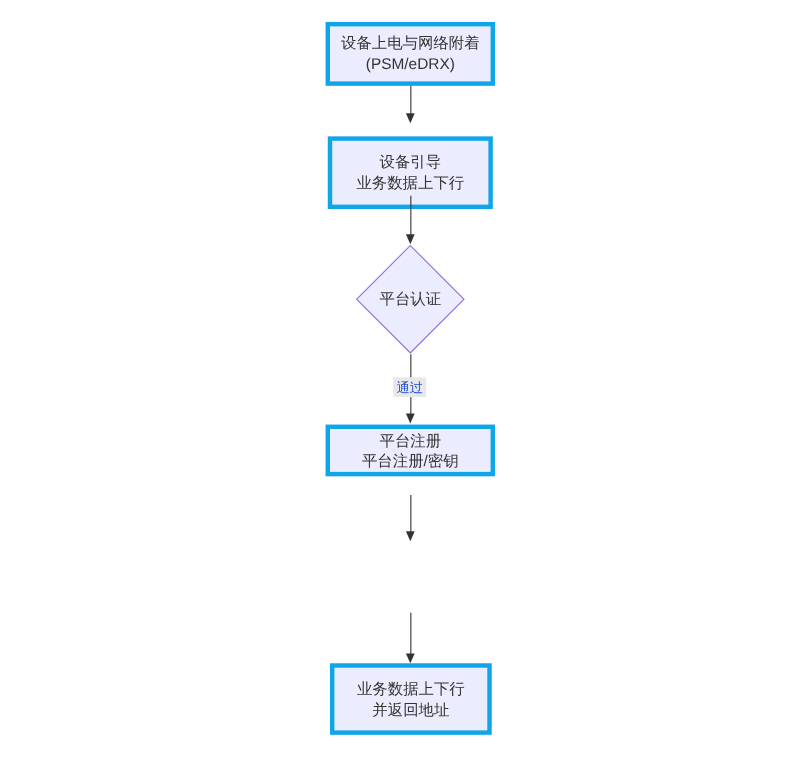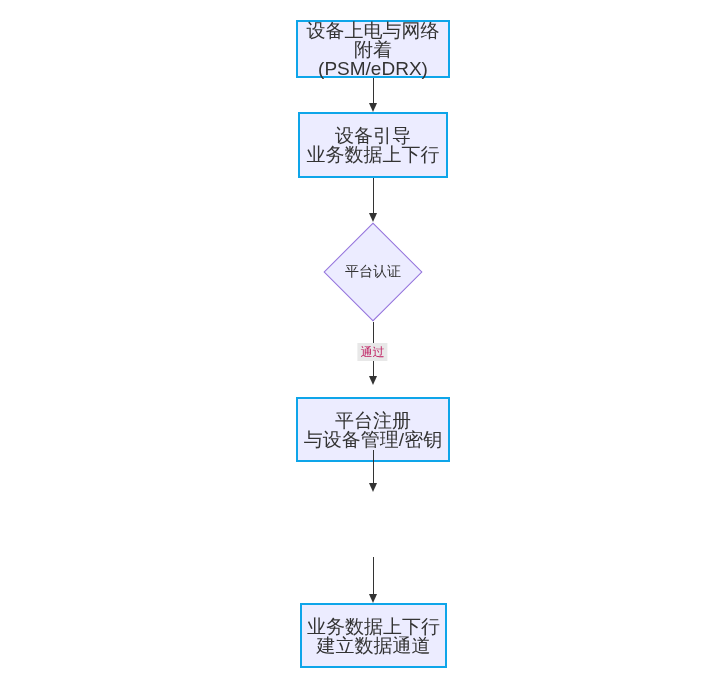--- a/index.html
+++ b/index.html
@@ -13,27 +13,27 @@
     height: 700px;
     background: #ffffff;
     overflow: hidden;
     font-family: "Liberation Sans", "DejaVu Sans", sans-serif;
     color: #333333;
   }
   .node {
     position: absolute;
     box-sizing: border-box;
     background: #ECECFF;
-    border: 2px solid #0ea5e9;
+    border: 4px solid #0ea5e9;
     display: flex;
     flex-direction: column;
     align-items: center;
     justify-content: center;
     text-align: center;
-    font-size: 19px;
+    font-size: 14px;
     line-height: 19px;
   }
   .diamond-wrap {
     position: absolute;
     display: flex;
     align-items: center;
     justify-content: center;
   }
   .diamond-shape {
     position: absolute;
@@ -65,65 +65,65 @@
     border-top: 9px solid #333333;
   }
   .edge-label {
     position: absolute;
     z-index: 3;
     transform: translate(-52%, -50%);
     background: #e8e8e8;
     padding: 1px 3px;
     font-size: 12px;
     line-height: 16px;
-    color: #be185d;
+    color: #1d4ed8;
     white-space: nowrap;
   }
   .line { display: block; }
 </style>
 </head>
 <body>
 
 <div class="canvas">
 
   <div class="node" style="left:296px; top:20px; width:154px; height:58px;">
     <span class="line">设备上电与网络附着</span>
     <span class="line">(PSM/eDRX)</span>
   </div>
 
   <div class="vline" style="left:373px; top:78px; height:27px;"></div>
   <div class="ahead" style="left:369px; top:103px;"></div>
 
-  <div class="node" style="left:298px; top:112px; width:150px; height:66px;">
+  <div class="node" style="left:298px; top:124px; width:150px; height:66px;">
     <span class="line">设备引导</span>
     <span class="line">业务数据上下行</span>
   </div>
 
   <div class="vline" style="left:373px; top:178px; height:37px;"></div>
   <div class="ahead" style="left:369px; top:213px;"></div>
 
   <div class="diamond-wrap" style="left:323px; top:222px; width:100px; height:100px;text-align:center;">
     <div class="diamond-shape"></div>
     <span class="line diamond-label">平台认证</span>
   </div>
 
   <div class="vline" style="left:373px; top:322px; height:55px;"></div>
   <span class="edge-label" style="left:373px; top:352px;">通过</span>
   <div class="ahead" style="left:369px; top:376px;"></div>
 
-  <div class="node" style="left:296px; top:397px; width:154px; height:65px;text-align:right;">
+  <div class="node" style="left:296px; top:386px; width:154px; height:47px;text-align:right;">
     <span class="line">平台注册</span>
-    <span class="line">与设备管理/密钥</span>
+    <span class="line">平台注册/密钥</span>
   </div>
 
   <div class="vline" style="left:373px; top:450px; height:34px;"></div>
   <div class="ahead" style="left:369px; top:483px;"></div>
 
 
   <div class="vline" style="left:373px; top:557px; height:38px;"></div>
   <div class="ahead" style="left:369px; top:594px;"></div>
 
   <div class="node" style="left:300px; top:603px; width:147px; height:65px;">
     <span class="line">业务数据上下行</span>
-    <span class="line">建立数据通道</span>
+    <span class="line">并返回地址</span>
   </div>
 
 </div>
 
 </body></html>

